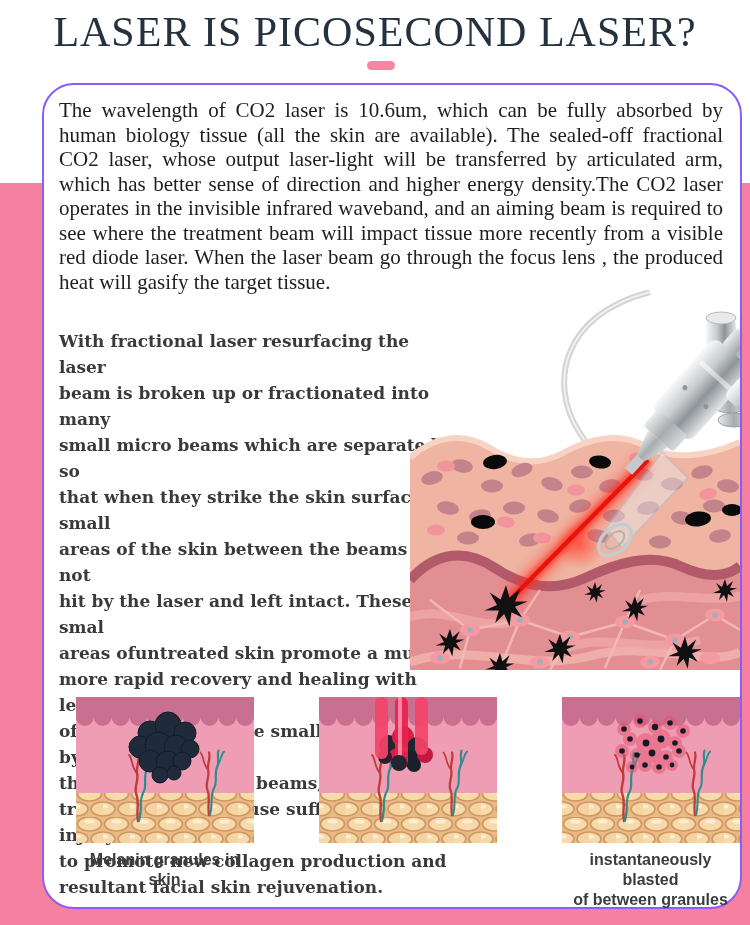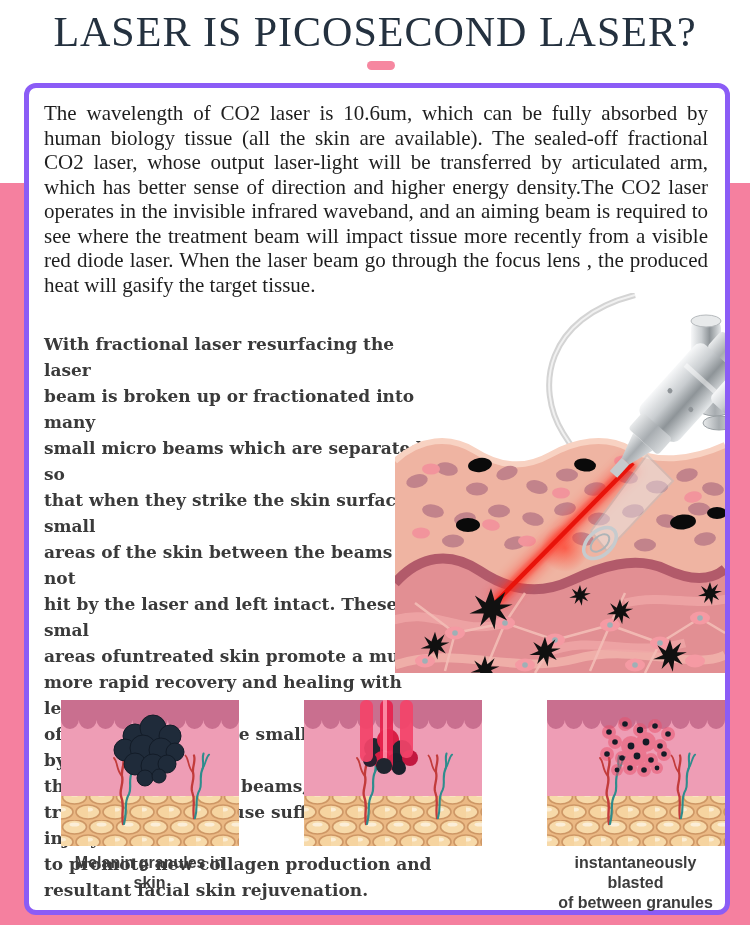--- a/index.html
+++ b/index.html
@@ -2,22 +2,22 @@
 <html><head>
 <meta charset="utf-8">
 <style>
   html,body{margin:0;padding:0;background:#ffffff;}
   .page{position:relative;width:750px;height:925px;background:#ffffff;overflow:hidden;font-family:"Liberation Sans",sans-serif;}
   .pink-bg{position:absolute;left:0;right:0;top:183px;bottom:0;background:#F5809F;}
   .title{position:absolute;top:8px;left:0;width:100%;text-align:center;
          font-family:"Liberation Serif",serif;font-size:42px;font-weight:400;
          color:#24313F;letter-spacing:1px;}
   .dash{position:absolute;top:61px;left:367px;width:28px;height:9px;border-radius:4.5px;background:#F687A0;}
-  .card{position:absolute;left:24px;top:83px;width:696px;height:822px;background:#ffffff;
-        border:5px solid #8b5cf6;border-radius:12px;}
+  .card{position:absolute;left:42px;top:83px;width:696px;height:822px;background:#ffffff;
+        border:2px solid #8b5cf6;border-radius:32px;}
   .para1{position:absolute;left:15px;top:13px;width:664px;
          font-family:"Liberation Serif",serif;font-size:21px;line-height:24.5px;
          color:#1E1E1E;text-align:justify;}
   .para2{position:absolute;left:15px;top:243px;width:400px;
          font-family:"DejaVu Serif",serif;font-size:17px;line-height:26px;
          color:#3A3A3A;white-space:pre-line;font-weight:bold;}
   .illus{position:absolute;left:366px;top:205px;width:330px;height:380px;}
   .panels{position:absolute;left:0;top:612px;width:100%;display:flex;justify-content:center;gap:36px;}
   .panel{width:176px;display:flex;flex-direction:column;align-items:center;padding-left:31px;}
   .panel svg{width:178px;height:146px;display:block;}

